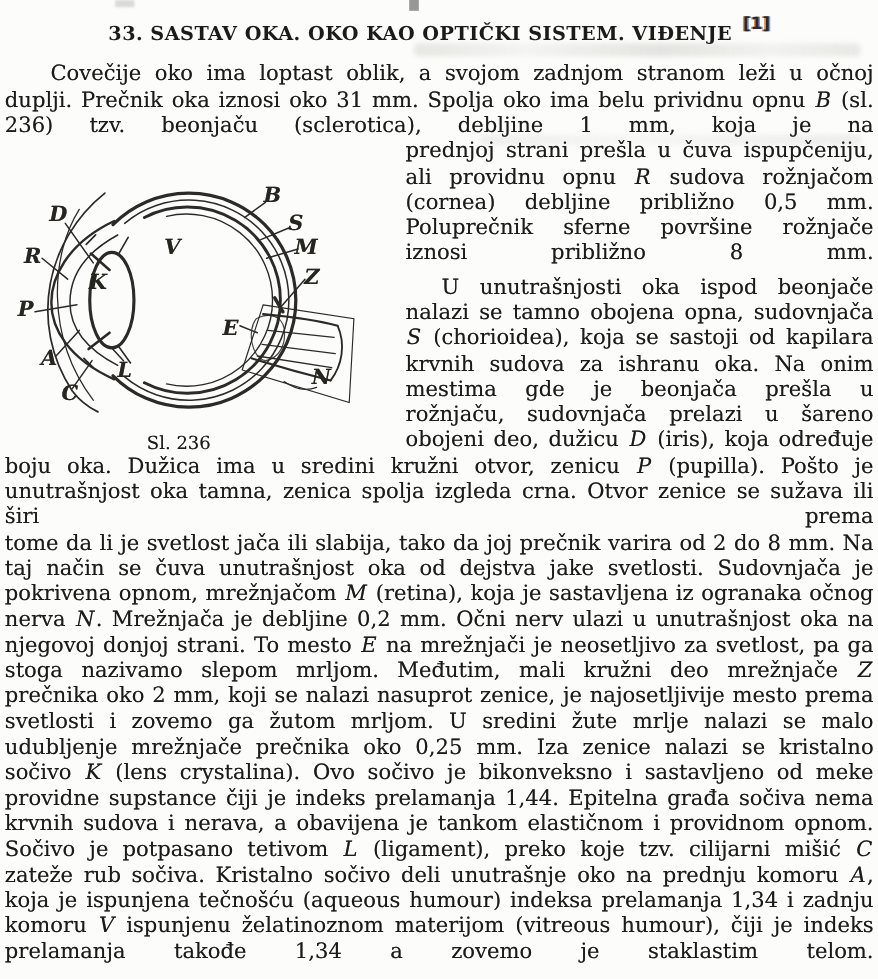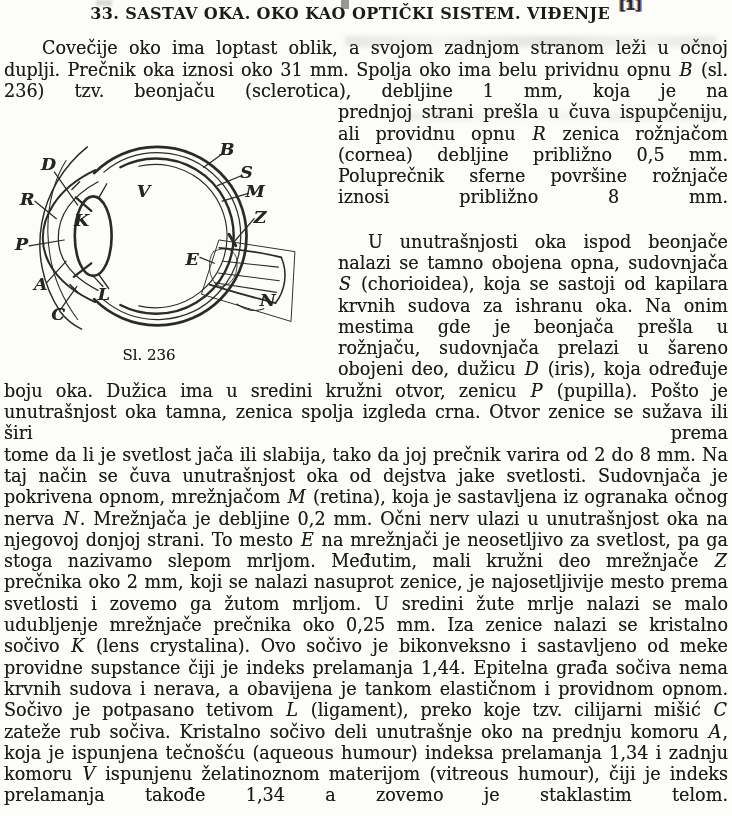--- a/index.html
+++ b/index.html
@@ -3,21 +3,21 @@
 <meta charset="utf-8">
 <style>
   html, body {
     margin: 0; padding: 0;
     width: 732px; height: 816px;
     overflow: hidden;
     background: #fcfcfa;
     font-family: "DejaVu Serif", serif;
     color: #1b1b18;
   }
-  .page { position: relative; width: 732px; height: 616px; padding: 0 4px 0 4px; box-sizing: border-box; }
+  .page { position: relative; width: 732px; height: 616px; padding: 15px 4px 0 4px; box-sizing: border-box; }
 
   
   .smudge { position: absolute; pointer-events: none; }
   .sm1 { left: 345px; top: 36px; width: 372px; height: 11px;
          background: linear-gradient(90deg, rgba(120,118,110,.16), rgba(120,118,110,.06) 25%,
                      rgba(120,118,110,.18) 55%, rgba(120,118,110,.08) 80%, rgba(120,118,110,.15));
          filter: blur(2px); border-radius: 4px; }
   .sm2 { left: 400px; top: 112px; width: 318px; height: 9px;
          background: linear-gradient(90deg, rgba(120,118,110,.10), rgba(120,118,110,.04) 40%, rgba(120,118,110,.11));
          filter: blur(2.2px); border-radius: 4px; }
@@ -31,21 +31,21 @@
     color: #252a33; letter-spacing: 0;
     text-shadow: -1.3px 0 0 rgba(231,120,38,.85), 1.3px 0 0 rgba(68,112,216,.7);
   }
 
   .p { font-size: 17.6px; line-height: 21.3px; text-align: justify; margin: 0;
        word-spacing: .5px; text-shadow: 0 0 .3px rgba(20,20,16,.55); }
   .ind { text-indent: 38px; }
   .ind2 { text-indent: 30px; }
   .jlast { text-align-last: justify; }
   .mt { margin-top: 15px; }
-  .mt2 { margin-top: 23px; }
+  .mt2 { margin-top: 7px; }
   .b { font-weight: normal; }
   .i { font-style: italic; padding: 0 1px; }
 
   .figbox { float: left; width: 322px; margin: 0 12px 0 0; padding-top: 34px; }
   figure { margin: 0; }
   .eyesvg { display: block; width: 320px; height: 208px; }
   .eyesvg path, .eyesvg line, .eyesvg ellipse { stroke: #2b2a26; fill: none; stroke-linecap: round; }
   .lbl { font: italic 600 18px "DejaVu Serif", serif; fill: #26251f; text-anchor: middle;
          text-shadow: 0 0 .3px rgba(20,20,16,.5); }
   .leader { stroke-width: 1.3 !important; }
@@ -127,19 +127,19 @@
         <text class="lbl" x="230" y="16">B</text>
         <text class="lbl" x="250" y="40">S</text>
         <text class="lbl" x="259" y="60">M</text>
         <text class="lbl" x="264" y="86">Z</text>
         <text class="lbl" x="194" y="130">E</text>
         <text class="lbl" x="272" y="172">N</text>
       </svg>
       <figcaption>Sl. 236</figcaption>
     </figure>
 
-    <p class="p jlast"><span>prednjoj strani prešla u čuva ispupčeniju, ali providnu opnu </span><span class="i">R</span><span> zenica </span><span class="b">rožnjačom</span><span> (cornea) debljine približno 0,5 mm. Poluprečnik sferne površine rožnjače iznosi približno 8 mm.</span></p>
+    <p class="p jlast"><span>prednjoj strani prešla u čuva ispupčeniju, ali providnu opnu </span><span class="i">R</span><span> sudova </span><span class="b">rožnjačom</span><span> (cornea) debljine približno 0,5 mm. Poluprečnik sferne površine rožnjače iznosi približno 8 mm.</span></p>
     <p class="p ind2 jlast mt2"><span>U unutrašnjosti oka ispod beonjače nalazi se tamno obojena opna, </span><span class="b">sudovnjača</span><span> </span><span class="i">S</span><span> (chorioidea), koja se sastoji od kapilara krvnih sudova za ishranu oka. Na onim mestima gde je beonjača prešla u rožnjaču, sudovnjača prelazi u šareno obojeni deo, </span><span class="b">dužicu</span><span> </span><span class="i">D</span><span> (iris), koja određuje boju oka. Dužica ima u sredini kružni otvor, </span><span class="b">zenicu</span><span> </span><span class="i">P</span><span> (pupilla). Pošto je unutrašnjost oka tamna, zenica spolja izgleda crna. Otvor zenice se sužava ili širi prema</span></p>
   </div>
 
   <p class="p jlast clear"><span>tome da li je svetlost jača ili slabija, tako da joj prečnik varira od 2 do 8 mm. Na taj način se čuva unutrašnjost oka od dejstva jake svetlosti. Sudovnjača je pokrivena opnom, </span><span class="b">mrežnjačom</span><span> </span><span class="i">M</span><span> (retina), koja je sastavljena iz ogranaka </span><span class="b">očnog nerva</span><span> </span><span class="i">N</span><span>. Mrežnjača je debljine 0,2 mm. Očni nerv ulazi u unutrašnjost oka na njegovoj donjoj strani. To mesto </span><span class="i">E</span><span> na mrežnjači je neosetljivo za svetlost, pa ga stoga nazivamo </span><span class="b">slepom mrljom</span><span>. Međutim, mali kružni deo mrežnjače </span><span class="i">Z</span><span> prečnika oko 2 mm, koji se nalazi nasuprot zenice, je najosetljivije mesto prema svetlosti i zovemo ga </span><span class="b">žutom mrljom</span><span>. U sredini žute mrlje nalazi se malo </span><span class="b">udubljenje mrežnjače</span><span> prečnika oko 0,25 mm. Iza zenice nalazi se </span><span class="b">kristalno sočivo</span><span> </span><span class="i">K</span><span> (lens crystalina). Ovo sočivo je bikonveksno i sastavljeno od meke providne supstance čiji je indeks prelamanja 1,44. Epitelna građa sočiva nema krvnih sudova i nerava, a obavijena je tankom elastičnom i providnom opnom. Sočivo je potpasano </span><span class="b">tetivom</span><span> </span><span class="i">L</span><span> (ligament), preko koje tzv. </span><span class="b">cilijarni mišić</span><span> </span><span class="i">C</span><span> zateže rub sočiva. Kristalno sočivo deli unutrašnje oko na </span><span class="b">prednju komoru</span><span> </span><span class="i">A</span><span>, koja je ispunjena tečnošću (aqueous humour) indeksa prelamanja 1,34 i </span><span class="b">zadnju komoru</span><span> </span><span class="i">V</span><span> ispunjenu želatinoznom materijom (vitreous humour), čiji je indeks prelamanja takođe 1,34 a zovemo je </span><span class="b">staklastim telom.</span></p>
 
 </div>
 
 </body></html>

